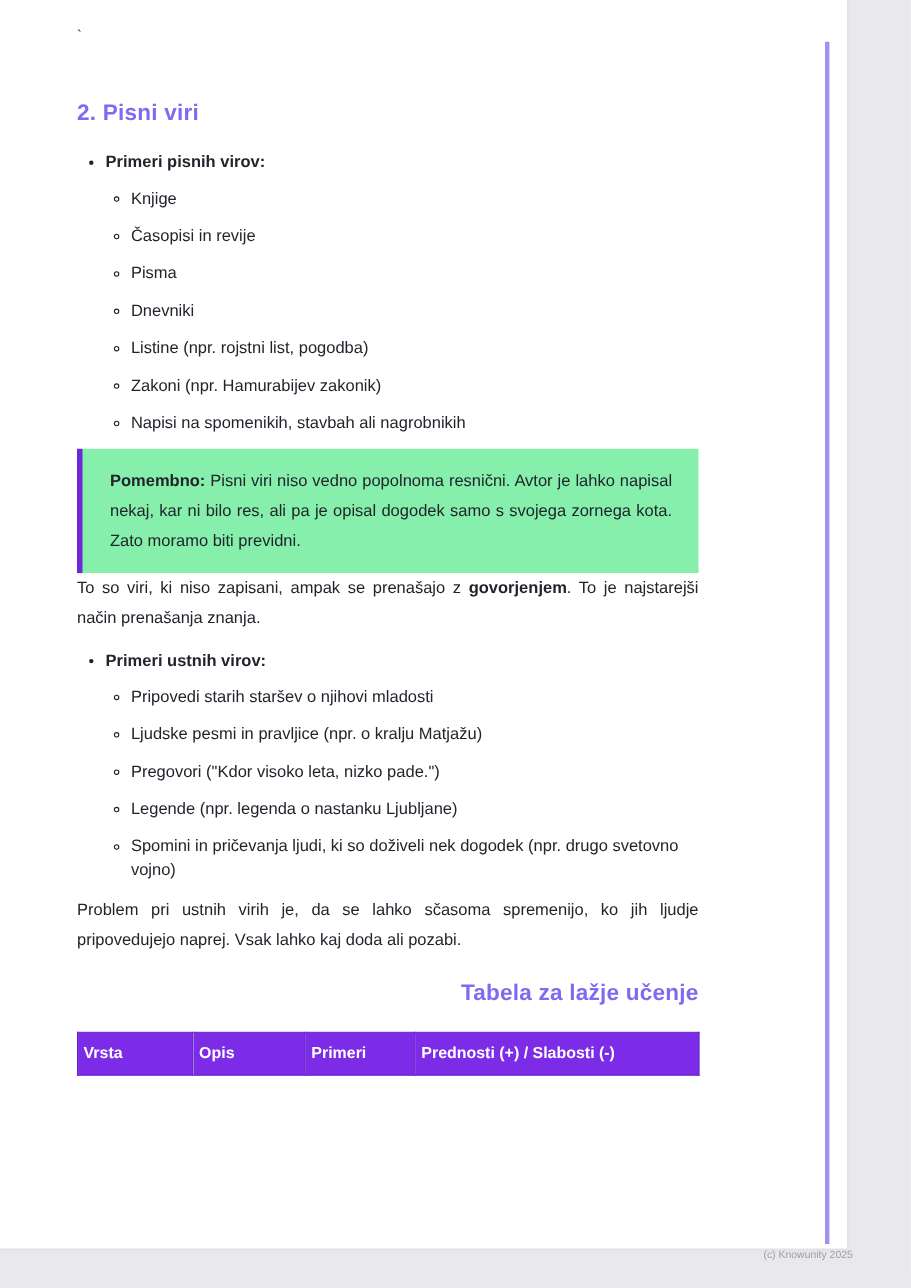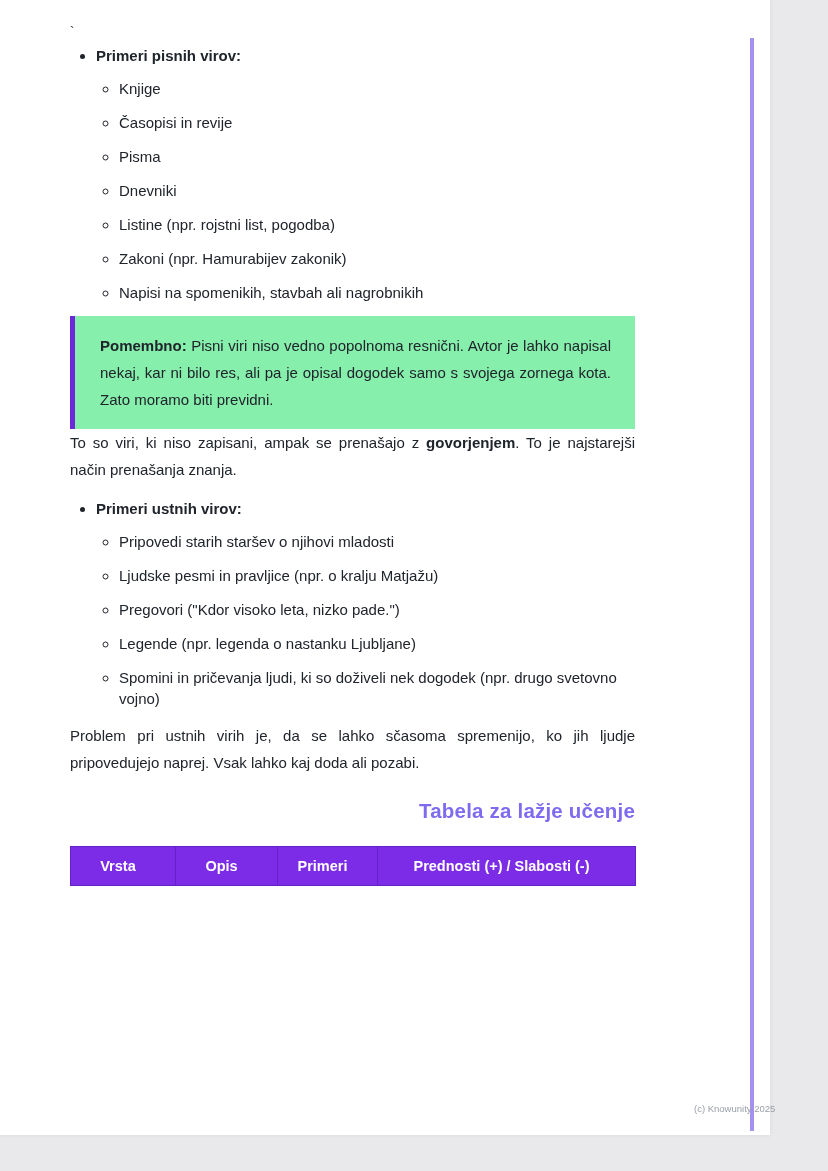--- a/index.html
+++ b/index.html
@@ -84,51 +84,52 @@
     border-collapse: collapse;
     table-layout: fixed;
     width: 565px;
     margin-top: 22px;
   }
   table.study-table th {
     background: #7c2be6;
     color: #ffffff;
     font-size: 14.5px;
     font-weight: 700;
-    text-align: center;
+    text-align: left;
     padding: 11px 15px 10px 5px;
     border: 1px solid #6520c8;
     line-height: 17px;
     white-space: nowrap;
     overflow: hidden;
   }
   .col-1 { width: 105px; } .col-2 { width: 102px; }
   .col-3 { width: 100px; } .col-4 { width: 258px; }
   .accent-bar {
     position: absolute;
     left: 750px; top: 38px;
     width: 4px; height: 1093px;
     background: #a491ee;
   }
   .watermark {
     position: absolute;
-    left: 694px; top: 1103px;
+    left: 694px; top: 1136px;
     font-size: 9.5px;
     color: #9aa0a8;
     white-space: nowrap;
   }
 </style>
 </head>
 <body>
 
 <div class="page">
   <div class="content">
 
     <div class="stray-char">`</div>
 
+    <h2 class="section-heading">2. Pisni viri</h2>
 
 
     <ul class="outer-list">
       <li class="list-title-item">
         <span class="list-title">Primeri pisnih virov:</span>
         <ul class="inner-list">
           <li>Knjige</li>
           <li>Časopisi in revije</li>
           <li>Pisma</li>
           <li>Dnevniki</li>

